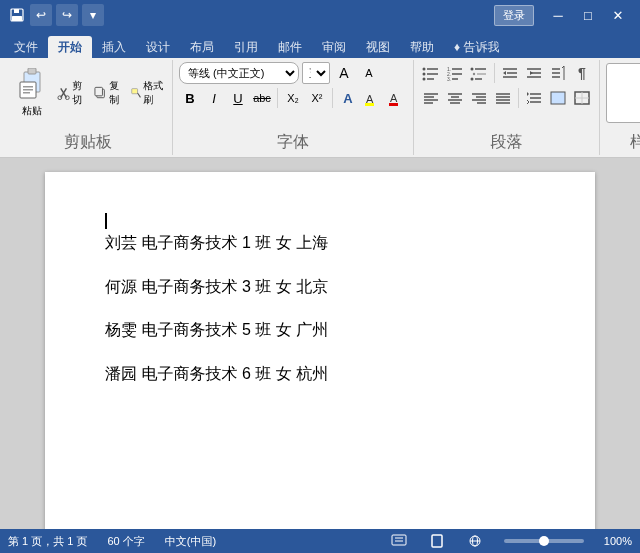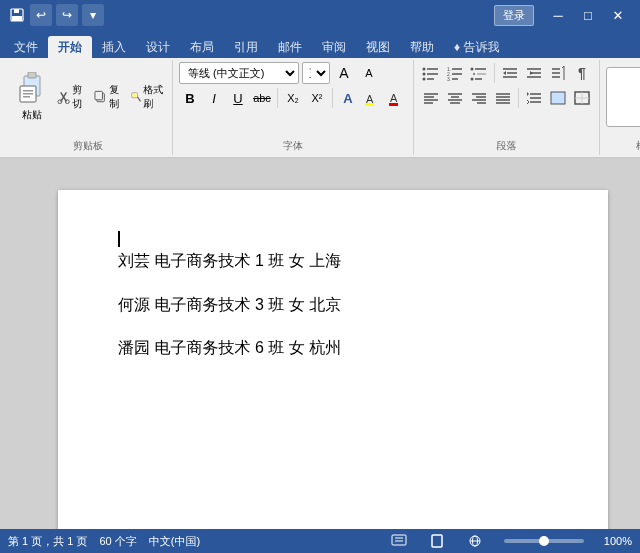--- a/index.html
+++ b/index.html
@@ -130,21 +130,21 @@
       min-width: fit-content;
     }
     .ribbon-group:last-child { border-right: none; }
     .ribbon-group-content {
       flex: 1;
       display: flex;
       align-items: center;
       gap: 2px;
     }
     .ribbon-group-label {
-      font-size: 10px;
+      font-size: 16px;
       color: #666;
       margin-top: 8px;
     }
 
     
     .paste-btn {
       width: 44px;
       height: 60px;
       display: flex;
       flex-direction: column;
@@ -176,21 +176,21 @@
     .font-row1 {
       display: flex;
       gap: 3px;
       align-items: center;
     }
     .font-select {
       width: 120px;
       height: 22px;
       font-size: 11px;
       border: 1px solid #ababab;
-      border-radius: 2px;
+      border-radius: 8px;
       padding: 0 4px;
       background: white;
     }
     .size-select {
       width: 28px;
       height: 22px;
       font-size: 11px;
       border: 1px solid #ababab;
       border-radius: 2px;
       padding: 0 2px;
@@ -267,22 +267,22 @@
       border-radius: 3px;
       font-size: 10px;
       gap: 2px;
     }
 
     
     #document-area {
       flex: 1;
       background: #d0d0d0;
       display: flex;
-      justify-content: flex-end;
-      padding: 32px;
+      justify-content: center;
+      padding: 14px;
       overflow-y: auto;
     }
     #page {
       width: 550px;
       min-height: 440px;
       background: white;
       box-shadow: 0 1px 4px rgba(0,0,0,0.3);
       padding: 40px 60px;
       position: relative;
     }
@@ -311,21 +311,21 @@
       background: #2b579a;
       display: flex;
       align-items: center;
       justify-content: space-between;
       padding: 0 8px;
       flex-shrink: 0;
     }
     #status-bar-left {
       display: flex;
       align-items: center;
-      gap: 12px;
+      gap: 20px;
       color: white;
       font-size: 11px;
     }
     #status-bar-right {
       display: flex;
       align-items: center;
       gap: 20px;
       color: white;
       font-size: 11px;
     }
@@ -623,20 +623,21 @@
     <span class="ribbon-group-label" style="font-size:10px;color:#666;"></span>
   </div>
 </div>
 
 <div id="document-area">
   <div id="page">
     <span class="cursor"></span>
     <div id="doc-lines">
         <div class="doc-line">刘芸  电子商务技术 1 班   女  上海</div>
         <div class="doc-line">何源    电子商务技术 3 班  女  北京</div>
+        <div class="doc-line">杨雯   电子商务技术 5 班  女  广州</div>
         <div class="doc-line">潘园  电子商务技术 6 班   女  杭州</div>
       </div>
   </div>
 </div>
 
 <div id="status-bar">
   <div id="status-bar-left">
     <span>第 1 页，共 1 页</span>
     <span>60 个字</span>
     <span>中文(中国)</span>

